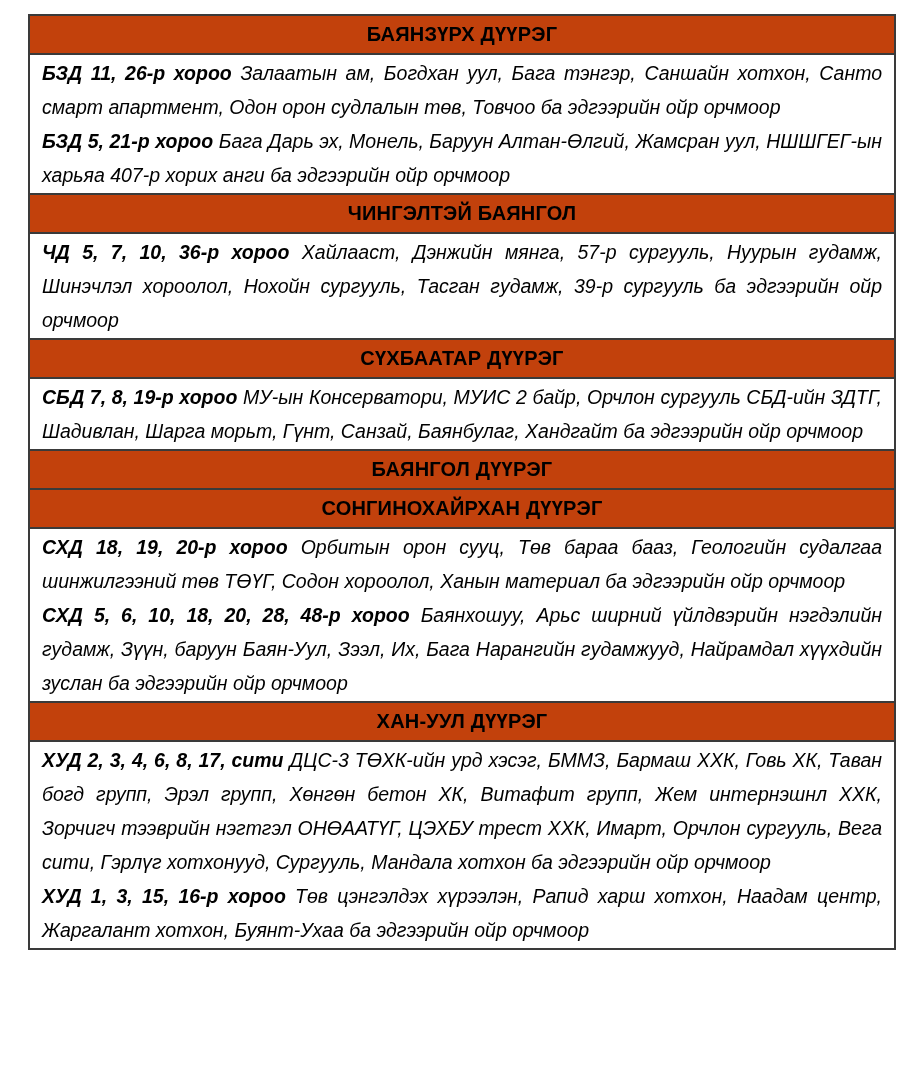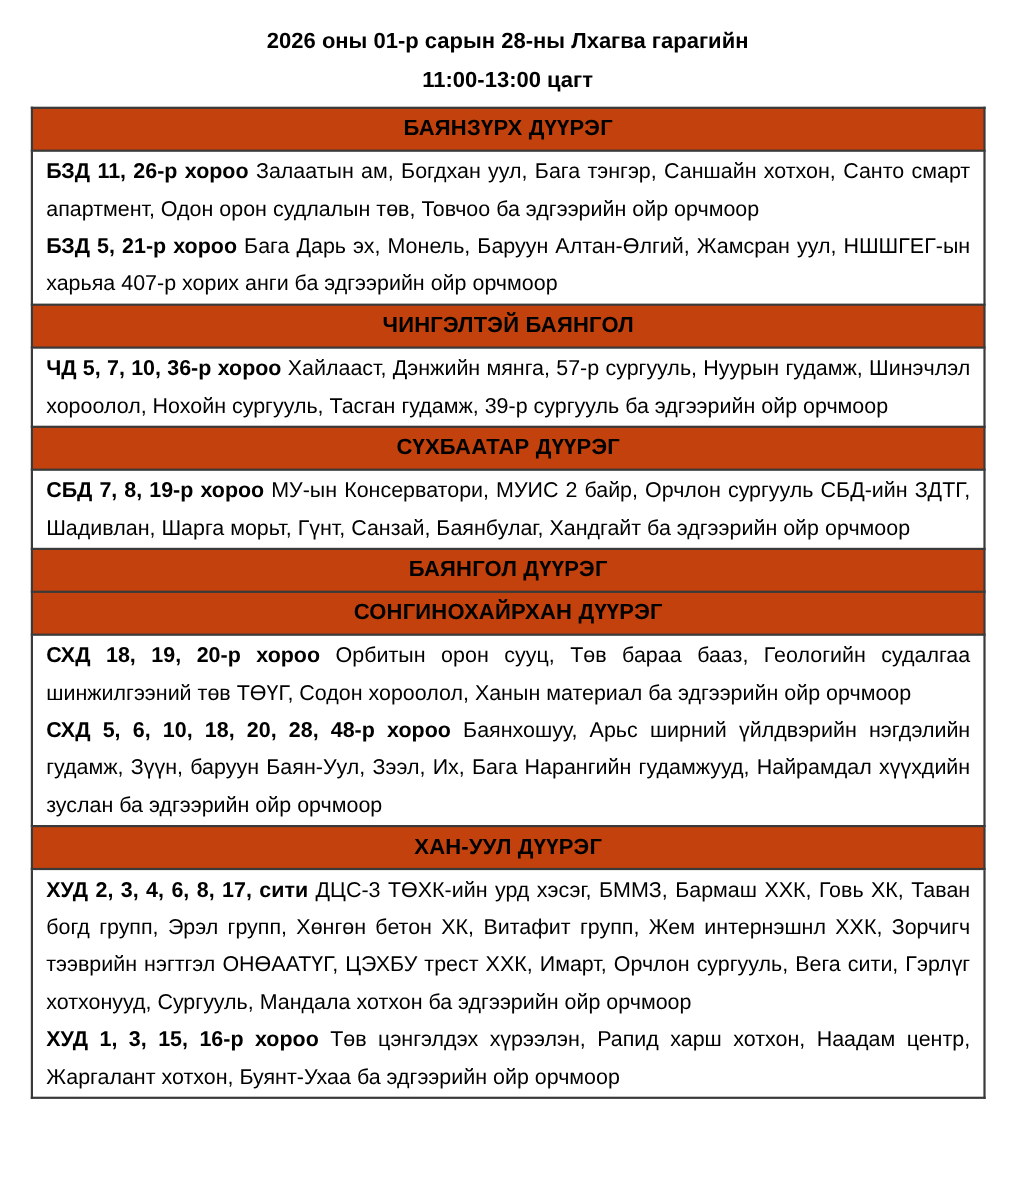--- a/index.html
+++ b/index.html
@@ -44,40 +44,37 @@
     font-weight: bold;
     text-align: center;
     padding: 7px 4px;
     letter-spacing: 0.2px;
   }
   table.schedule td.entries {
     border: 2px solid #3a3a3a;
     background: #ffffff;
     padding: 1px 12px;
     vertical-align: top;
+    font-style: italic;
   }
   p.entry {
     margin: 0;
     font-size: 19.5px;
     line-height: 34px;
     text-align: justify;
   }
   p.entry .khoroo {
     font-weight: bold;
   }
 </style>
 </head>
 <body>
 
 <div class="page">
 
-  <div class="titles">
-    <div class="title-line">2026 оны 01-р сарын 28-ны Лхагва гарагийн</div>
-    <div class="title-line second">11:00-13:00 цагт</div>
-  </div>
 
   <table class="schedule" id="schedule-table">
     <tbody id="schedule-body">
         <tr>
           <th class="district">БАЯНЗҮРХ ДҮҮРЭГ</th>
         </tr>
         <tr>
           <td class="entries">
             <p class="entry"><span class="khoroo">БЗД 11, 26-р хороо</span> <span>Залаатын ам, Богдхан уул, Бага тэнгэр, Саншайн хотхон, Санто смарт апартмент, Одон орон судлалын төв, Товчоо ба эдгээрийн ойр орчмоор</span></p>
             <p class="entry"><span class="khoroo">БЗД 5, 21-р хороо</span> <span>Бага Дарь эх, Монель, Баруун Алтан-Өлгий, Жамсран уул, НШШГЕГ-ын харьяа 407-р хорих анги ба эдгээрийн ойр орчмоор</span></p>

